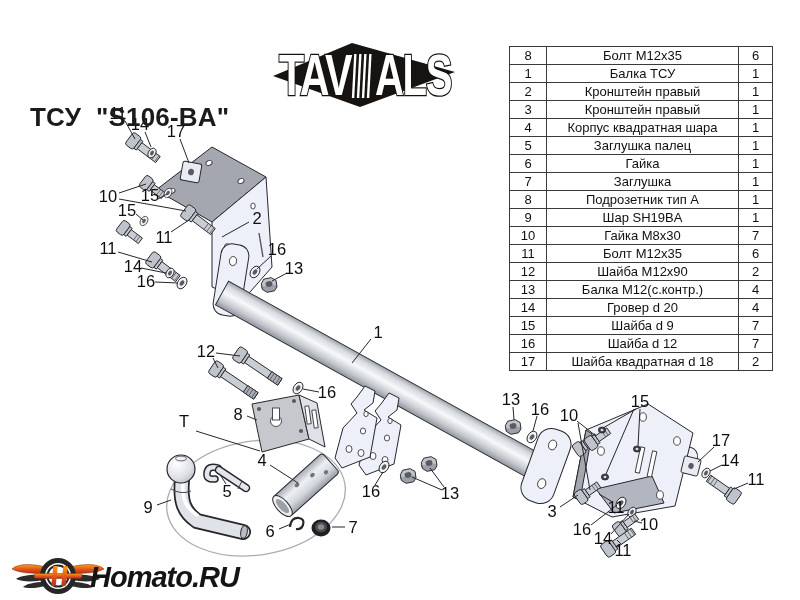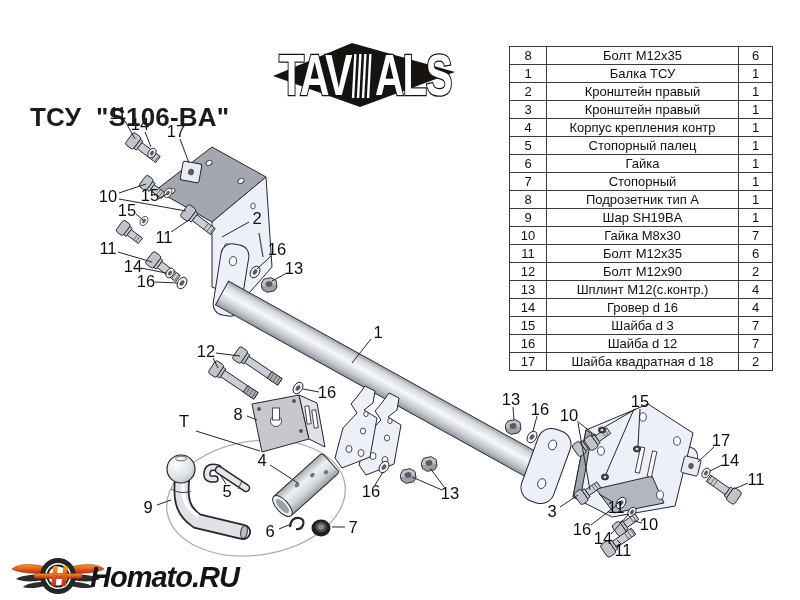--- a/index.html
+++ b/index.html
@@ -369,36 +369,36 @@
           <td class="c-name">Кронштейн правый</td>
           <td class="c-qty">1</td>
         </tr>
         <tr>
           <td class="c-pos">3</td>
           <td class="c-name">Кронштейн правый</td>
           <td class="c-qty">1</td>
         </tr>
         <tr>
           <td class="c-pos">4</td>
-          <td class="c-name">Корпус крепления контр</td>
+          <td class="c-name">Корпус квадратная шара</td>
           <td class="c-qty">1</td>
         </tr>
         <tr>
           <td class="c-pos">5</td>
-          <td class="c-name">Стопорный палец</td>
+          <td class="c-name">Заглушка палец</td>
           <td class="c-qty">1</td>
         </tr>
         <tr>
           <td class="c-pos">6</td>
           <td class="c-name">Гайка</td>
           <td class="c-qty">1</td>
         </tr>
         <tr>
           <td class="c-pos">7</td>
-          <td class="c-name">Стопорный</td>
+          <td class="c-name">Заглушка</td>
           <td class="c-qty">1</td>
         </tr>
         <tr>
           <td class="c-pos">8</td>
           <td class="c-name">Подрозетник тип А</td>
           <td class="c-qty">1</td>
         </tr>
         <tr>
           <td class="c-pos">9</td>
           <td class="c-name">Шар SH19BA</td>
@@ -409,36 +409,36 @@
           <td class="c-name">Гайка М8х30</td>
           <td class="c-qty">7</td>
         </tr>
         <tr>
           <td class="c-pos">11</td>
           <td class="c-name">Болт М12х35</td>
           <td class="c-qty">6</td>
         </tr>
         <tr>
           <td class="c-pos">12</td>
-          <td class="c-name">Болт М12х90</td>
+          <td class="c-name">Шайба М12х90</td>
           <td class="c-qty">2</td>
         </tr>
         <tr>
           <td class="c-pos">13</td>
-          <td class="c-name">Шплинт М12(с.контр.)</td>
+          <td class="c-name">Балка М12(с.контр.)</td>
           <td class="c-qty">4</td>
         </tr>
         <tr>
           <td class="c-pos">14</td>
-          <td class="c-name">Гровер d 16</td>
+          <td class="c-name">Гровер d 20</td>
           <td class="c-qty">4</td>
         </tr>
         <tr>
           <td class="c-pos">15</td>
-          <td class="c-name">Шайба d 3</td>
+          <td class="c-name">Шайба d 9</td>
           <td class="c-qty">7</td>
         </tr>
         <tr>
           <td class="c-pos">16</td>
           <td class="c-name">Шайба d 12</td>
           <td class="c-qty">7</td>
         </tr>
         <tr>
           <td class="c-pos">17</td>
           <td class="c-name">Шайба квадратная d 18</td>

